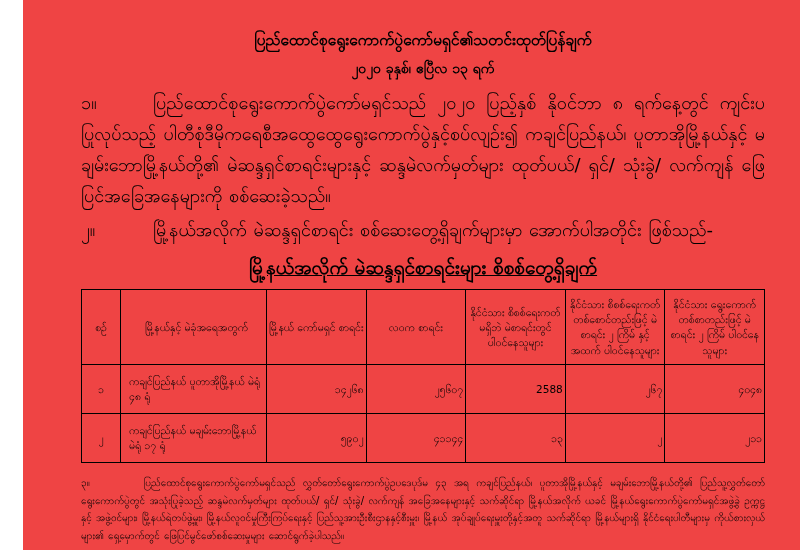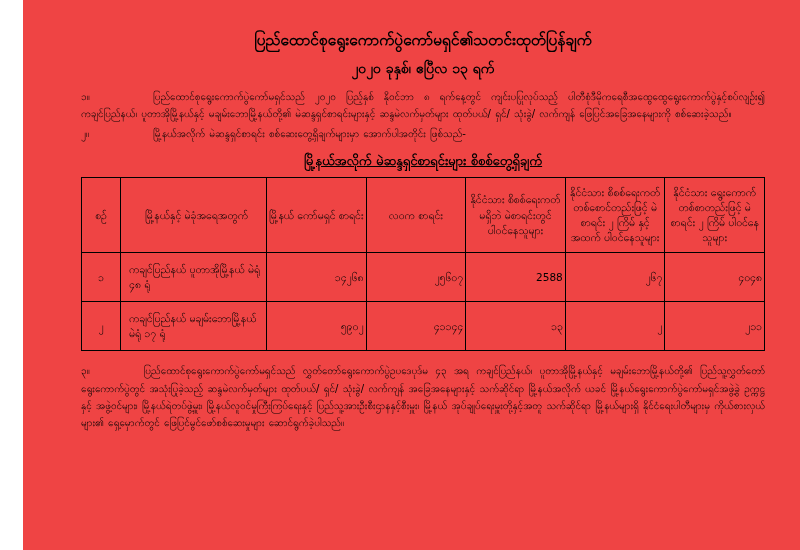--- a/index.html
+++ b/index.html
@@ -32,37 +32,37 @@
     margin-top: 8px;
   }
   .doc-date {
     text-align: center;
     font-size: 14px;
     font-weight: bold;
     margin-top: 7px;
     margin-bottom: 8px;
   }
   .para {
-    font-size: 10px;
+    font-size: 18px;
     line-height: 1.72;
     text-align: justify;
     margin: 3px 0 0 0;
     word-spacing: 1px;
   }
   .para .num {
     display: inline-block;
     min-width: 18px;
   }
   .indent {
     display: inline-block;
     width: 54px;
   }
   .section-title {
     text-align: center;
-    font-size: 13px;
+    font-size: 19px;
     font-weight: bold;
     text-decoration: underline;
     margin: 10px 0 6px 0;
   }
   table.data {
     border-collapse: collapse;
     width: 100%;
     margin: 0 auto;
     table-layout: fixed;
   }

